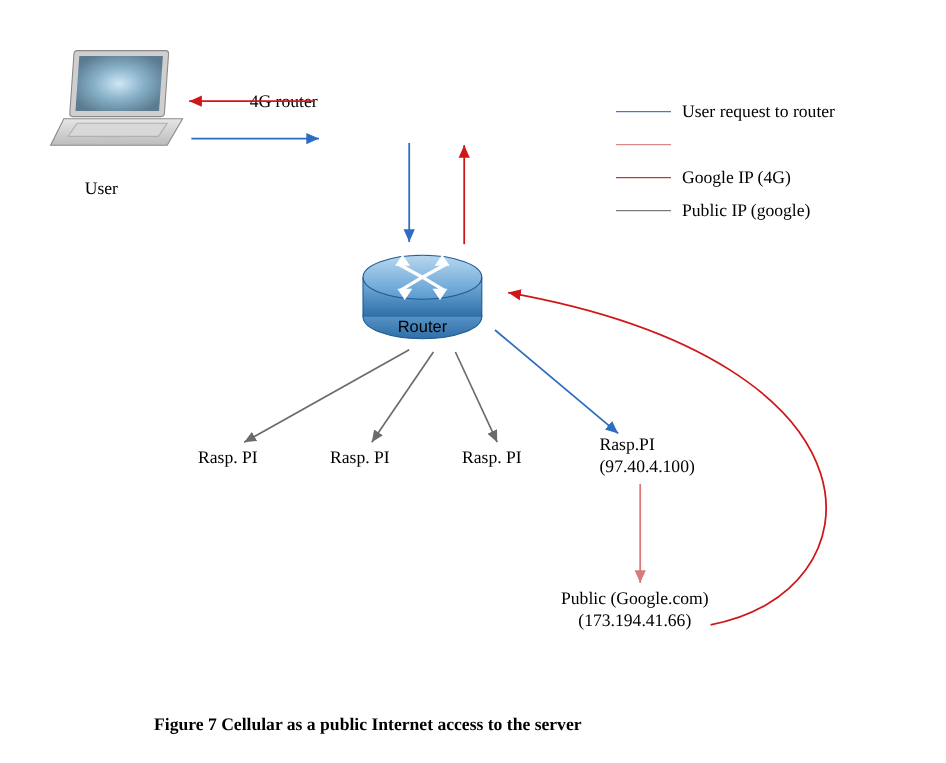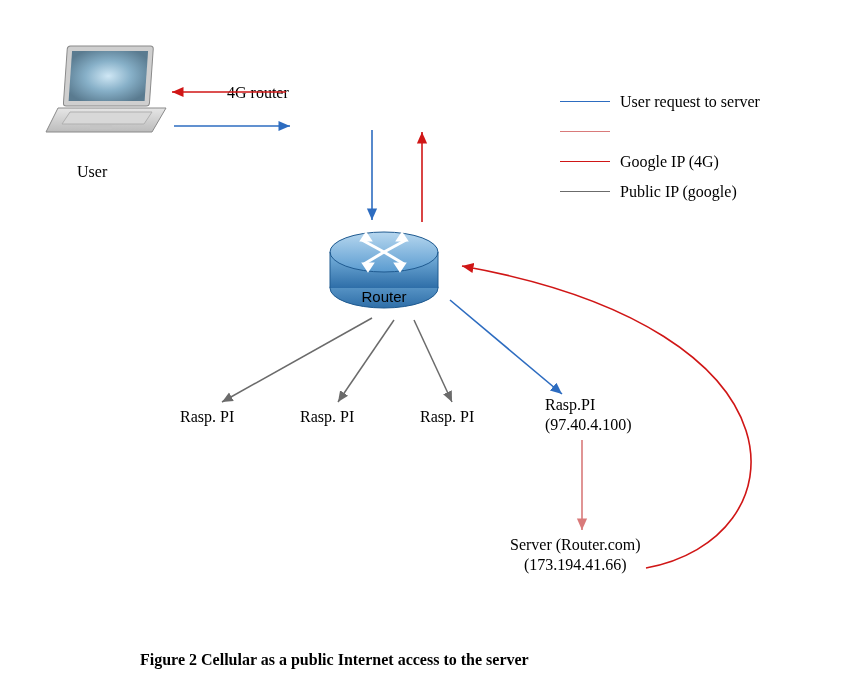--- a/index.html
+++ b/index.html
@@ -76,28 +76,28 @@
   <div class="legend-line" style="left:560px; top:161px; width:50px; border-color:#d01616;"></div>
   <div class="legend-line" style="left:560px; top:191px; width:50px; border-color:#6b6b6b;"></div>
 
   <div class="label" style="left:77px; top:142px;margin-top:20px;">User</div>
   <div class="label" style="left:227px; top:83px;">4G router</div>
   <div class="label" style="left:545px; top:395px; text-align:left;">Rasp.PI
 (97.40.4.100)</div>
   <div class="label" style="left:180px; top:407px;">Rasp. PI</div>
   <div class="label" style="left:300px; top:407px;">Rasp. PI</div>
   <div class="label" style="left:420px; top:407px;">Rasp. PI</div>
-  <div class="label" style="left:510px; top:535px; text-align:center;">Server (Router.com)
+  <div class="label" style="left:510px; top:535px; text-align:center;">Public (Google.com)
 (173.194.41.66)</div>
 
-  <div class="label" style="left:620px; top:92px;">User request to server</div>
+  <div class="label" style="left:620px; top:92px;">User request to router</div>
   <div class="label" style="left:620px; top:152px;">Google IP (4G)</div>
   <div class="label" style="left:620px; top:182px;">Public IP (google)</div>
 
-  <div class="label" style="left:140px; top:650px; font-weight:bold;">Figure 2 Cellular as a public Internet access to the server</div>
+  <div class="label" style="left:140px; top:650px; font-weight:bold;">Figure 7 Cellular as a public Internet access to the server</div>
 
   <svg class="overlay">
     <defs>
       <marker id="ah-blue" viewBox="0 0 10 10" refX="9" refY="5" markerWidth="8" markerHeight="8" orient="auto-start-reverse">
         <path d="M0,1 L9,5 L0,9 Z" fill="#2d6cc0"></path>
       </marker>
       <marker id="ah-red" viewBox="0 0 10 10" refX="9" refY="5" markerWidth="8" markerHeight="8" orient="auto-start-reverse">
         <path d="M0,1 L9,5 L0,9 Z" fill="#d01616"></path>
       </marker>
       <marker id="ah-pink" viewBox="0 0 10 10" refX="9" refY="5" markerWidth="8" markerHeight="8" orient="auto-start-reverse">

